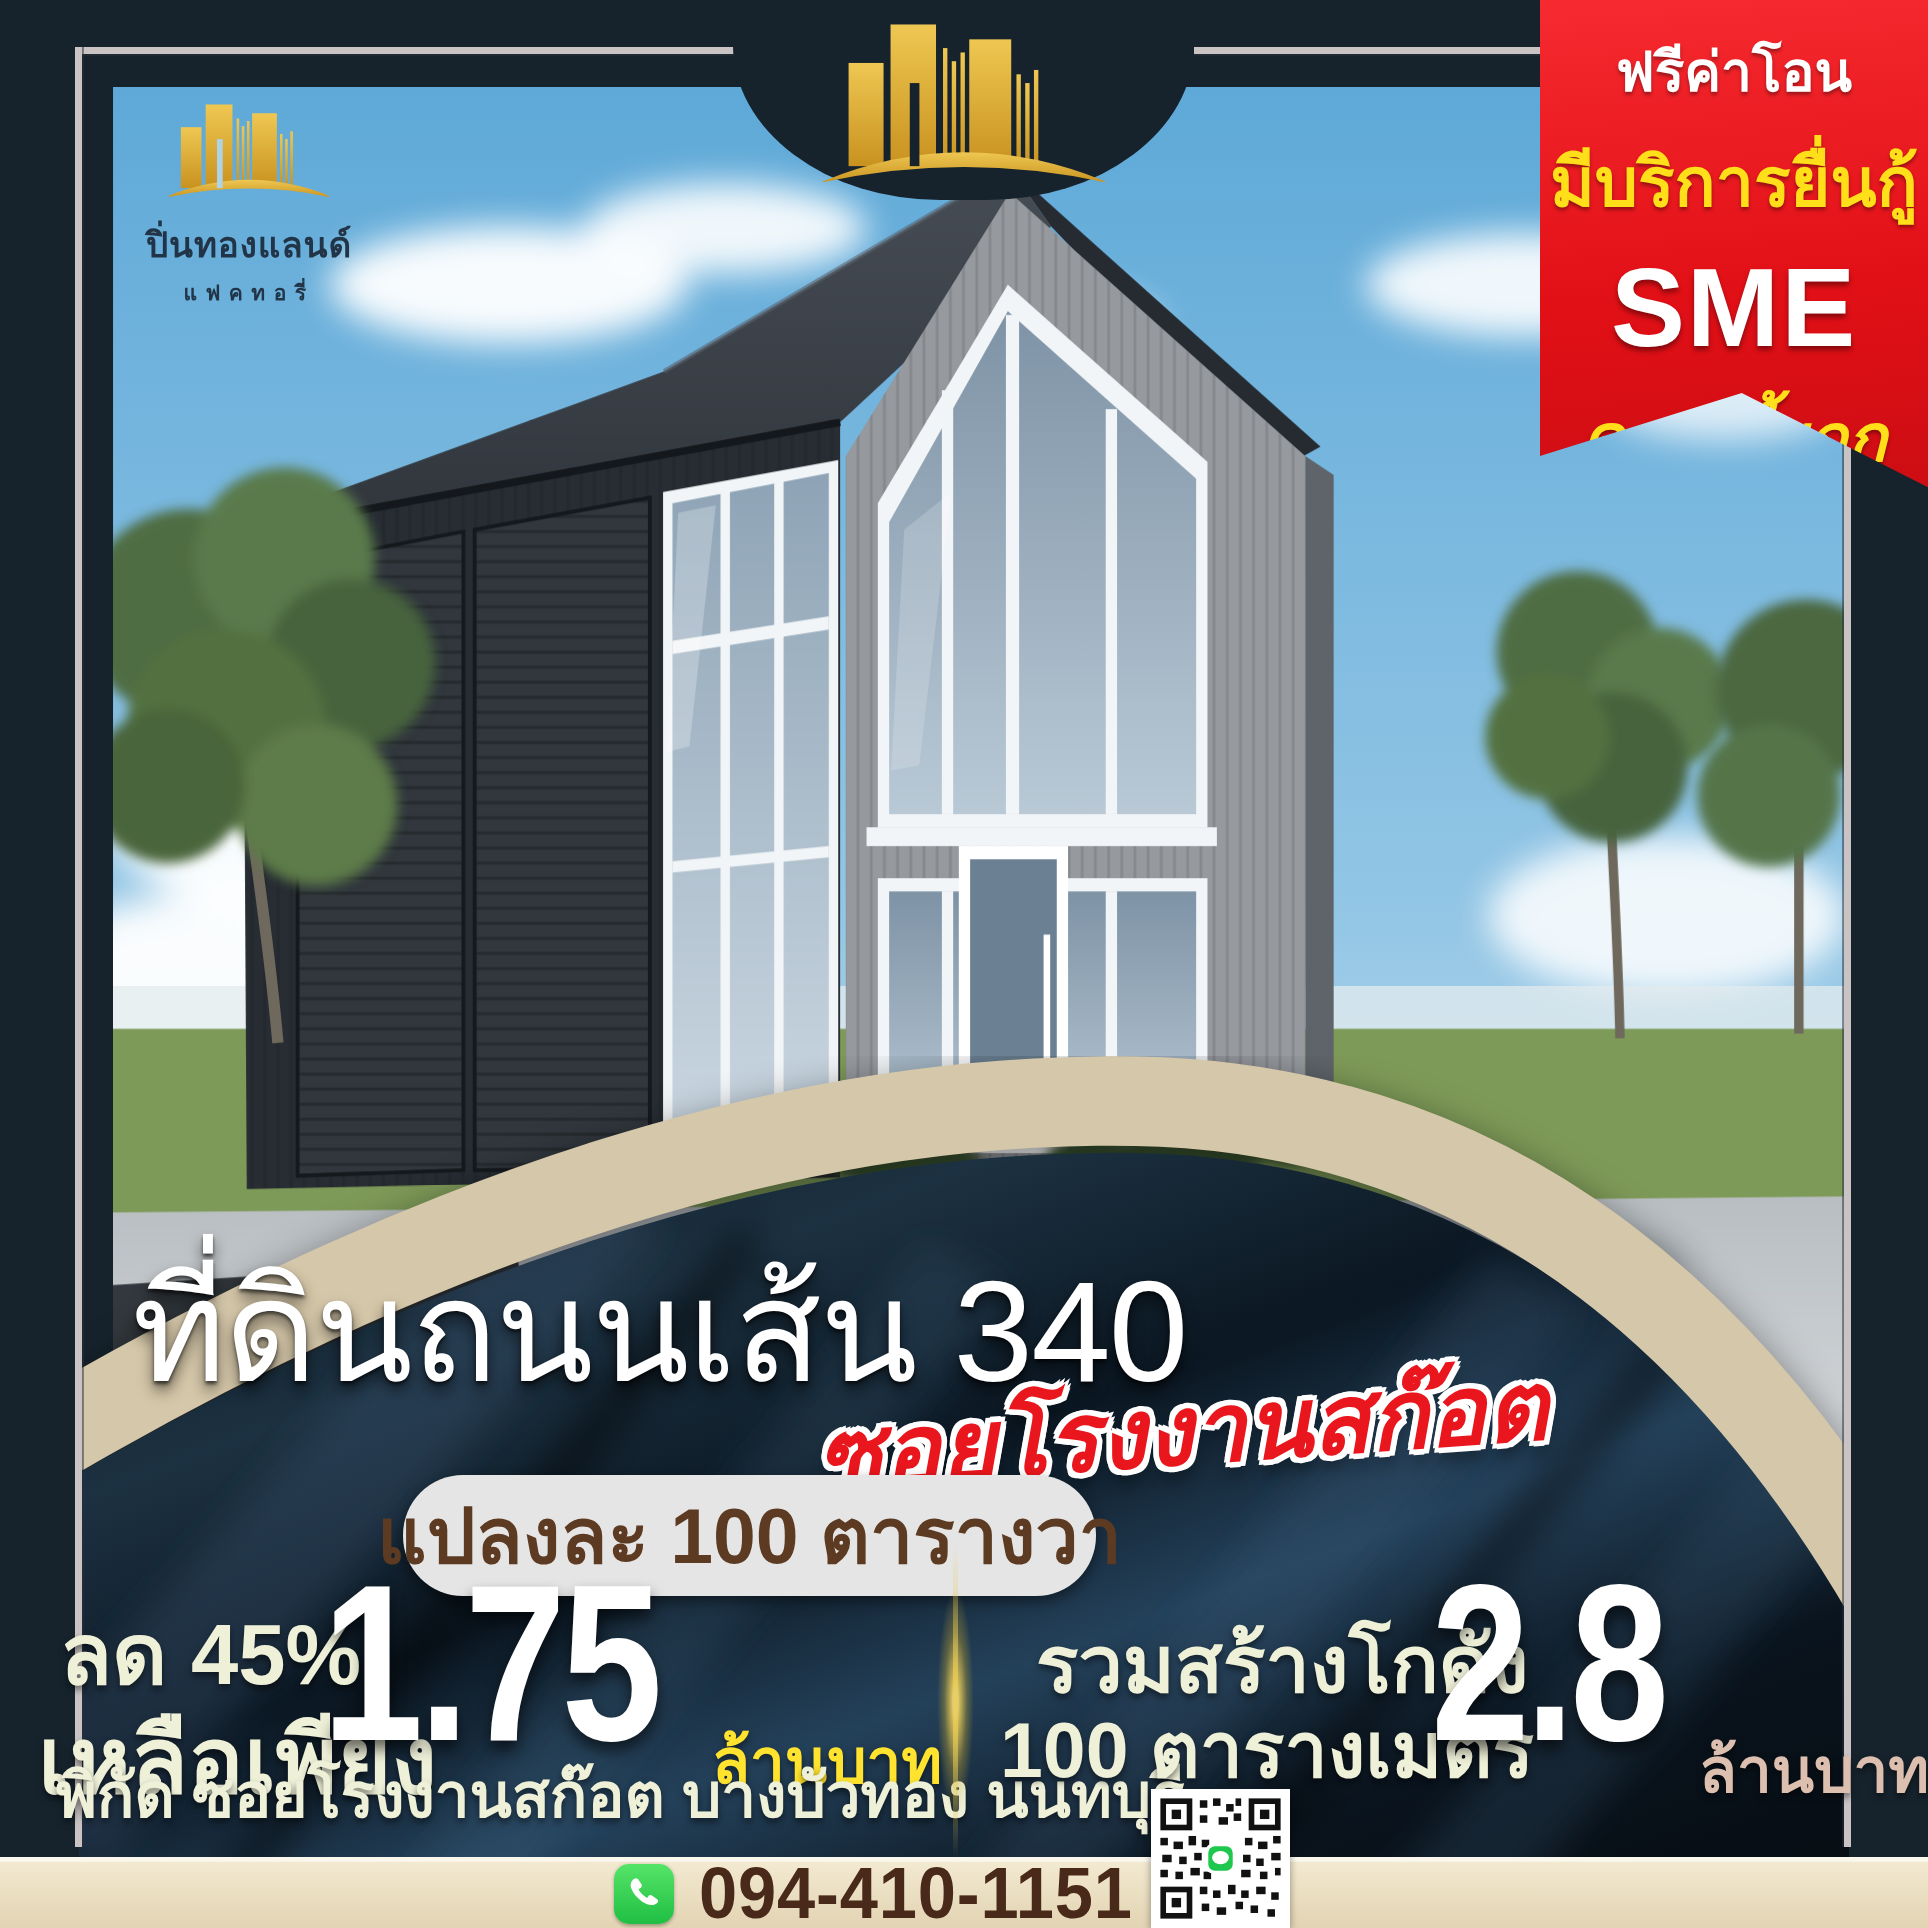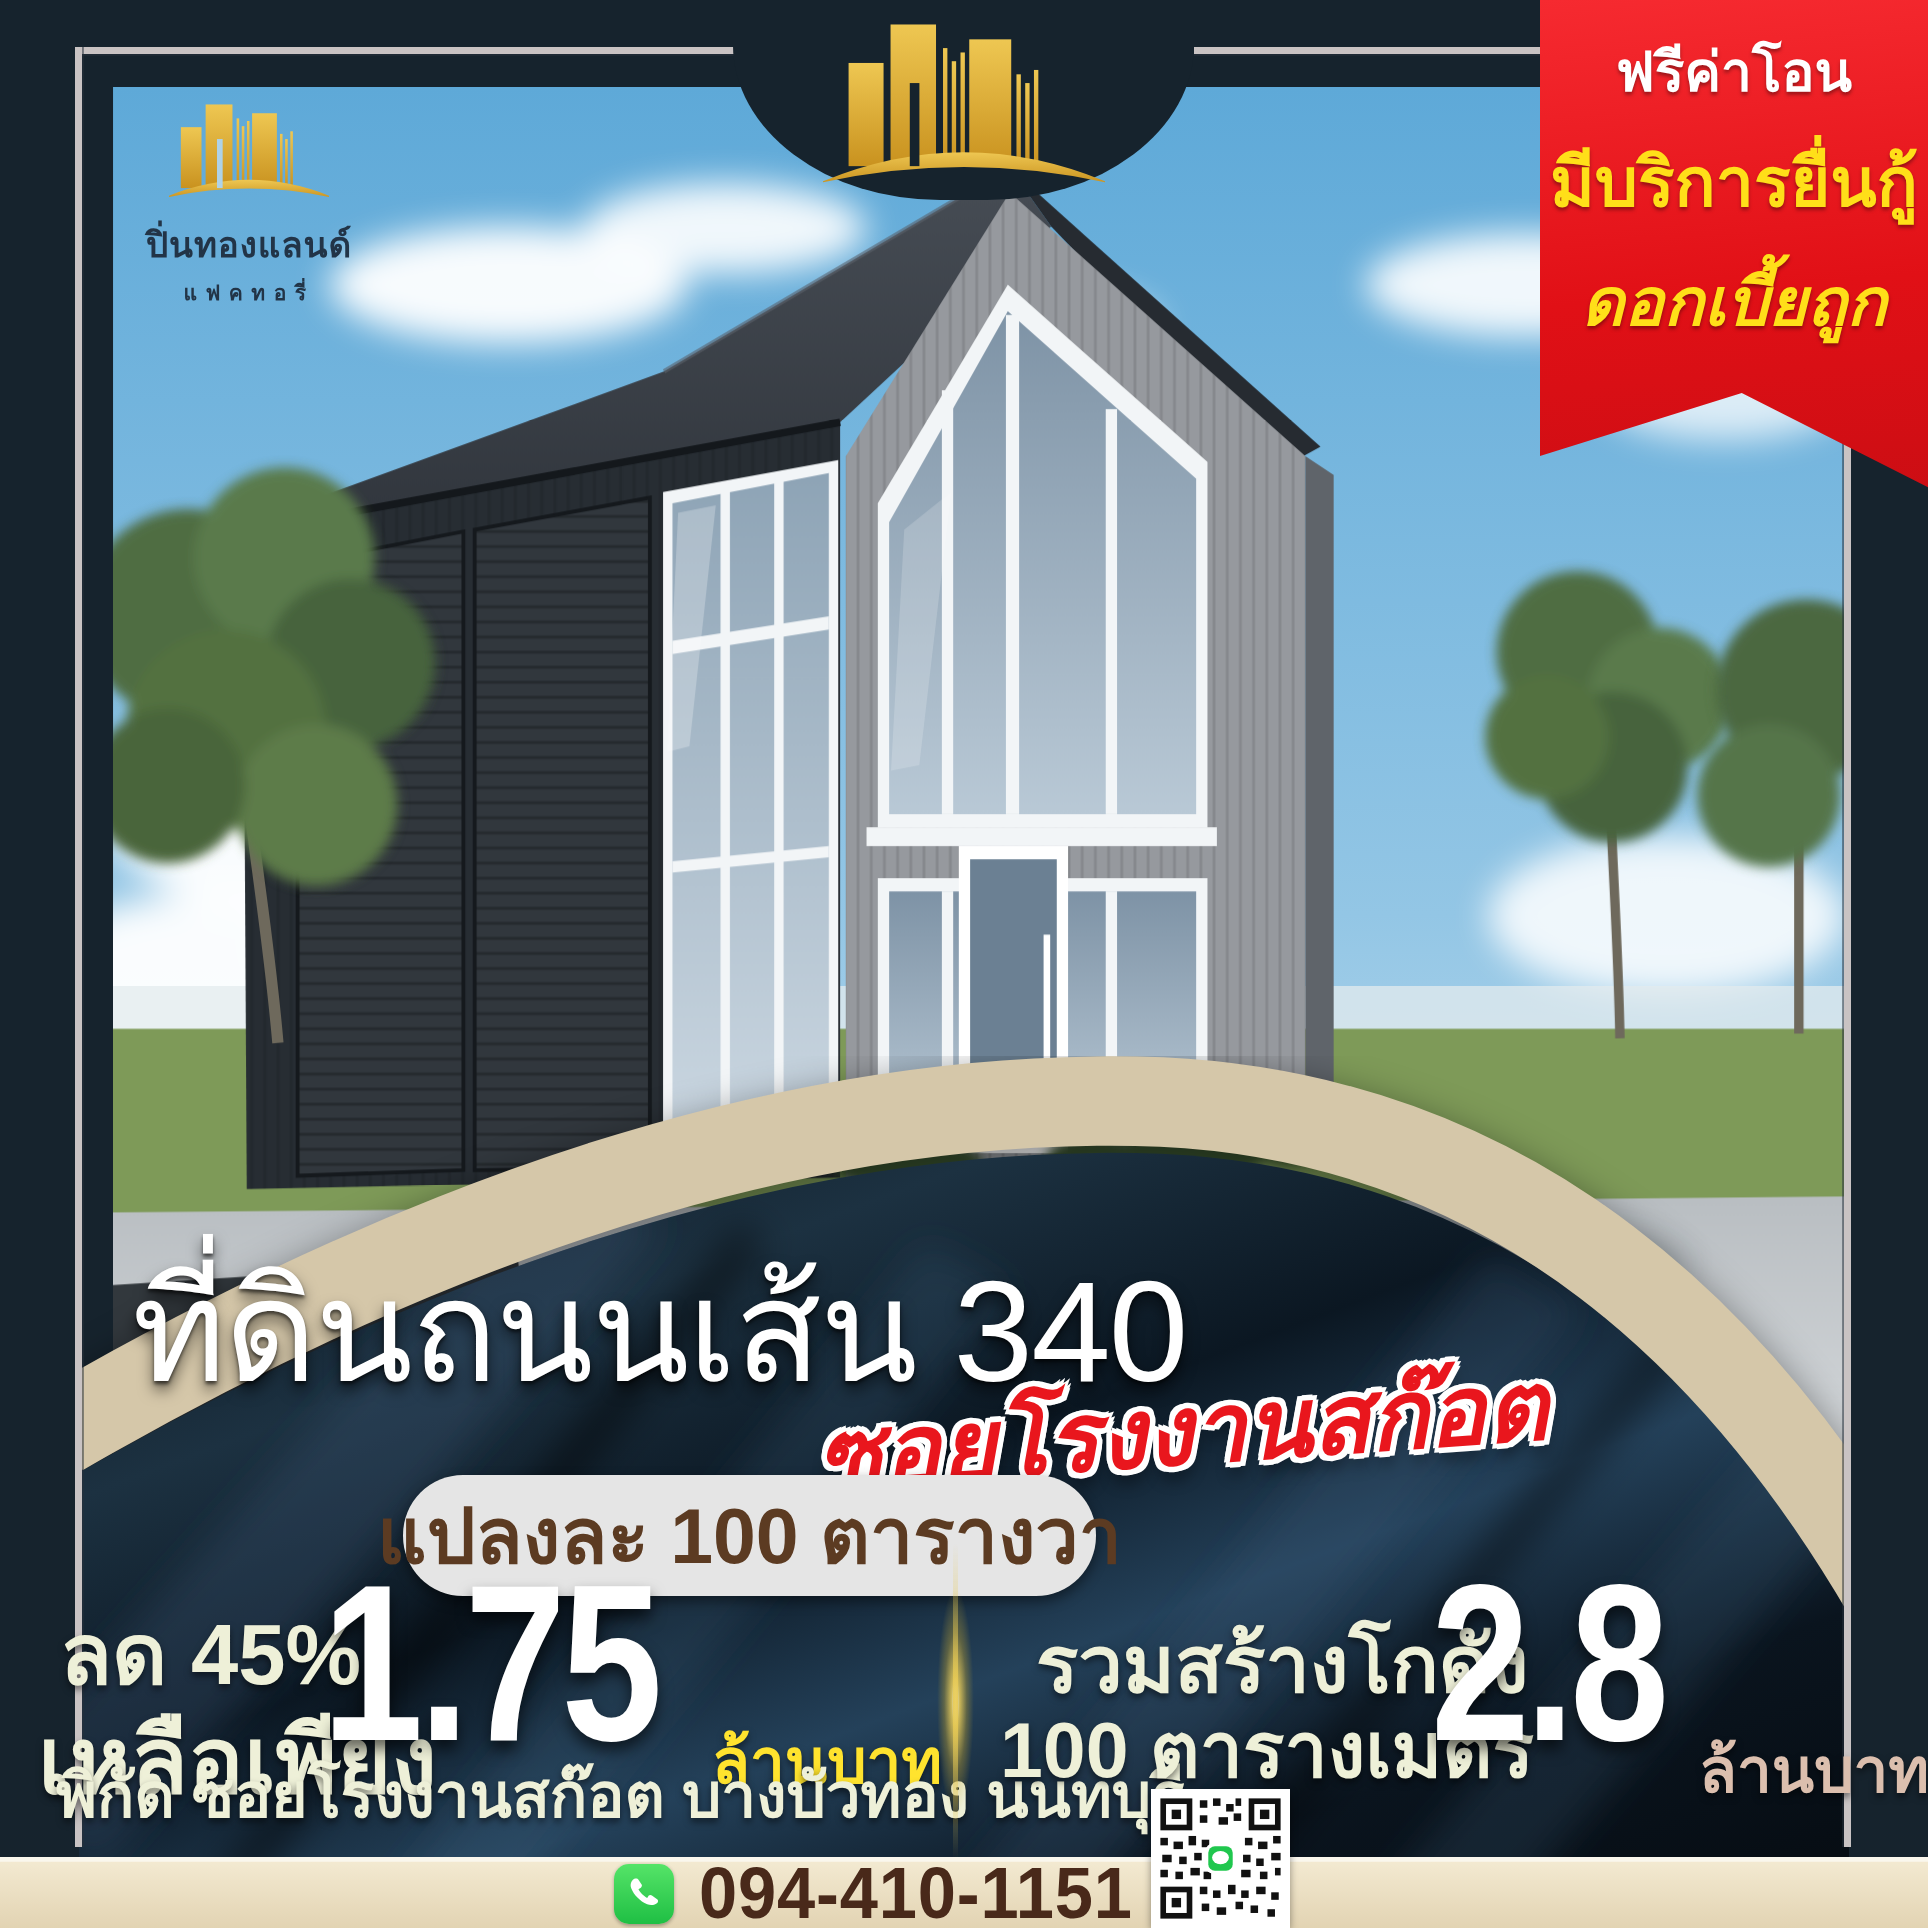--- a/index.html
+++ b/index.html
@@ -307,20 +307,21 @@
       </g>
       <rect x="88" y="95" width="11" height="95" fill="#aed2e8"></rect>
     </svg>
     <div class="name">ปิ่นทองแลนด์</div>
     <div class="subname">แฟคทอรี่</div>
   </div>
 
   <div class="ribbon">
     <div class="r1">ฟรีค่าโอน</div>
     <div class="r2">มีบริการยื่นกู้</div>
+    <div class="r3">SME</div>
     <div class="r4">ดอกเบี้ยถูก</div>
   </div>
 
   <div class="title">ที่ดินถนนเส้น 340</div>
   <div class="script">ซอยโรงงานสก๊อต</div>
   <div class="pill">แปลงละ 100 ตารางวา</div>
 
   <div class="txt discount">ลด 45%</div>
   <div class="txt remaining">เหลือเพียง</div>
   <div class="txt price-l">1.75</div>

